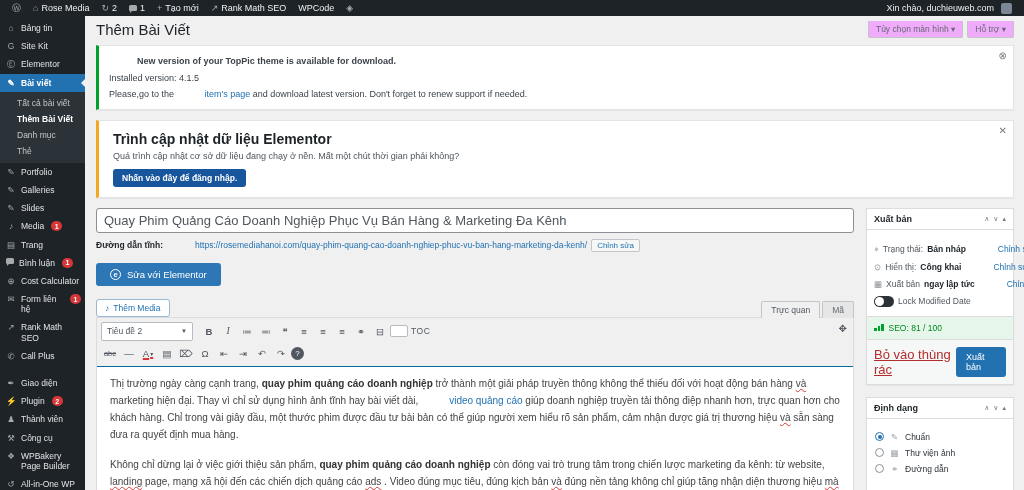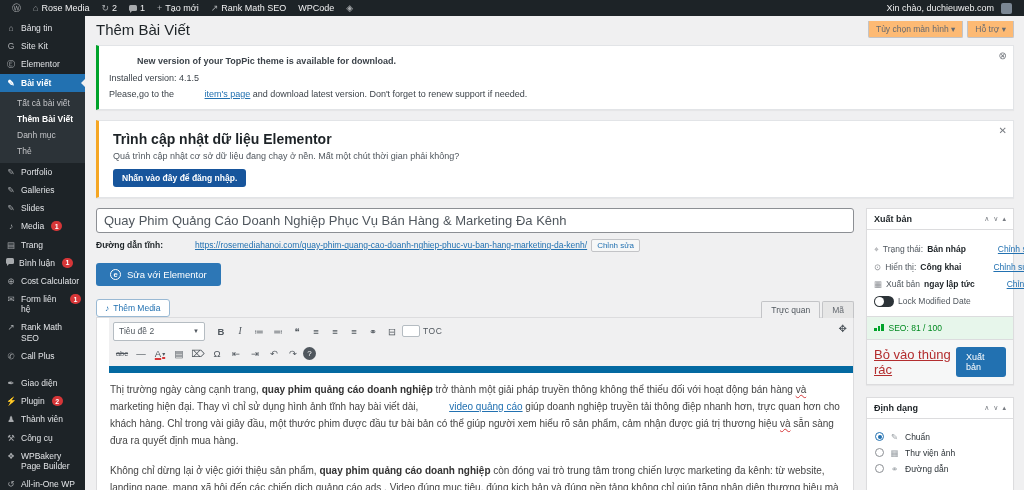--- a/index.html
+++ b/index.html
@@ -31,31 +31,31 @@
   .submenu { background:#2c3338; padding:3px 0 4px; }
   .submenu-item { display:block; padding:3px 6px 3px 17px; color:#c3c4c7; cursor:pointer; }
   .submenu-item.current { color:#fff; font-weight:bold; }
   .menu-sep { height:9px; }
 
   
   #main { flex:1; min-width:0; padding:5px 10px 0 11px; }
   #page-header { display:flex; align-items:flex-start; justify-content:space-between; margin-bottom:7px; }
   h1 { font-size:15px; font-weight:400; color:#1d2327; }
   .hdr-btns { display:flex; gap:4px; }
-  .hdr-btn { background:#fdba74; border:1px solid #c3c4c7; border-top:none; color:#646970; font-size:8.5px;
+  .hdr-btn { background:#f0abfc; border:1px solid #c3c4c7; border-top:none; color:#646970; font-size:8.5px;
     padding:3px 7px; border-radius:0 0 2px 2px; cursor:pointer; }
 
   .notice { background:#fff; border:1px solid #e2e4e7; box-shadow:0 1px 1px rgba(0,0,0,.04);
     position:relative; margin-bottom:10px; font-size:9px; color:#3c434a; }
   .notice .dismiss { position:absolute; top:4px; right:6px; color:#787c82; font-size:10px; cursor:pointer; }
   #notice-theme { border-left:3px solid #00a32a; padding:7px 30px 7px 10px; }
   #notice-theme p { margin:3px 0; }
   #notice-theme .nt-title { font-weight:bold; margin-bottom:6px;padding-left:28px; }
   #notice-theme .nt-versions { line-height:1.5; }
-  a.link { color:#2271b1; text-decoration:underline; cursor:pointer;padding-left:28px; }
+  a.link { color:#2271b1; cursor:pointer;padding-left:28px; }
   #notice-elementor { border-left:3px solid #f5a623; padding:10px 30px 10px 14px; }
   #notice-elementor .ne-title { font-weight:bold; font-size:14px; color:#1d2327; margin-bottom:4px; }
   #notice-elementor .ne-body { color:#50575e; }
   .btn-primary { display:inline-block; background:#2271b1; color:#fff; border:none; border-radius:3px;
     font-size:8.5px; padding:4px 9px; cursor:pointer; font-family:inherit; }
   #notice-elementor .btn-primary { margin-top:8px; font-weight:bold; background:#17559c; }
 
   #columns { display:flex; gap:12px; }
   #main-col { flex:1; min-width:0; }
   #side-col { width:148px; flex-shrink:0; }
@@ -73,21 +73,21 @@
 
   #media-row { display:flex; justify-content:space-between; align-items:flex-end; }
   #add-media-btn { background:#fff; border:1px solid #99b9d4; color:#2271b1; font-size:8.5px; padding:3px 8px;
     border-radius:3px; cursor:pointer; display:inline-flex; gap:4px; align-items:center; }
   .editor-tabs { display:flex; gap:2px; }
   .ed-tab { font-size:8.5px; padding:3px 9px; border:1px solid #c3c4c7; border-bottom:none;
     border-radius:2px 2px 0 0; background:#e6e6e6; color:#646970; cursor:pointer; position:relative; top:1px; }
   .ed-tab.active { background:#f0f0f1; color:#50575e; }
 
   #editor-box { border:1px solid #dcdcde; background:#fff; margin-top:0; }
-  #toolbar { background:#f0f0f1; border-bottom:7px solid #0369a1; padding:2px 4px;margin-left:12px; }
+  #toolbar { background:#f0f0f1; border-bottom:1px solid #0369a1; padding:2px 4px; }
   .tb-row { display:flex; align-items:center; gap:1px; padding:2px 0; position:relative; }
   .tb-btn { min-width:18px; height:17px; display:inline-flex; align-items:center; justify-content:center;
     font-size:9.5px; color:#50575e; border-radius:2px; cursor:pointer; padding:0 2px; }
   .tb-btn.tb-b { font-weight:bold; }
   .tb-btn.tb-i { font-style:italic; font-family:"Liberation Serif", serif; }
   .tb-btn.tb-strike { text-decoration:line-through; font-size:7.5px; }
   .tb-btn.tb-color { text-decoration:underline; text-decoration-color:#d63638; text-decoration-thickness:2px; }
   .tb-btn.tb-box { width:14px; height:12px; border:1px solid #b5bcc2; background:#fff; }
   .tb-btn.tb-help { width:13px; height:13px; border-radius:50%; background:#50575e; color:#fff; font-size:8px; min-width:13px; }
   .tb-btn.tb-text { font-size:8.5px; letter-spacing:.5px; }

